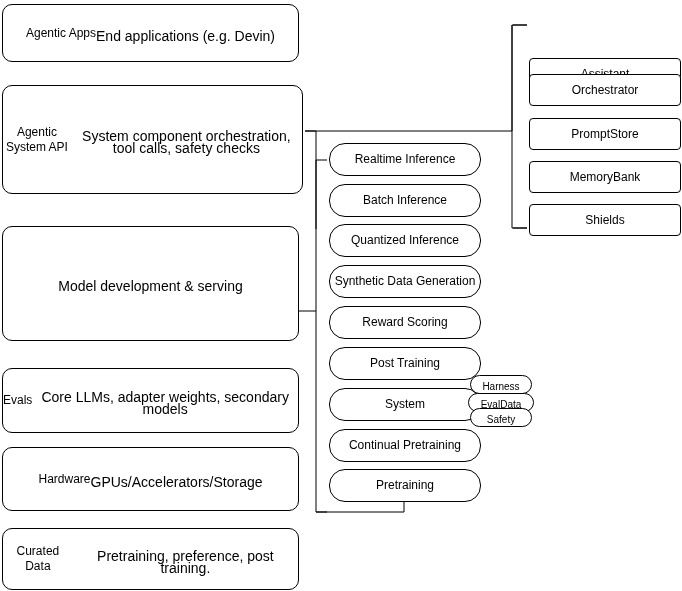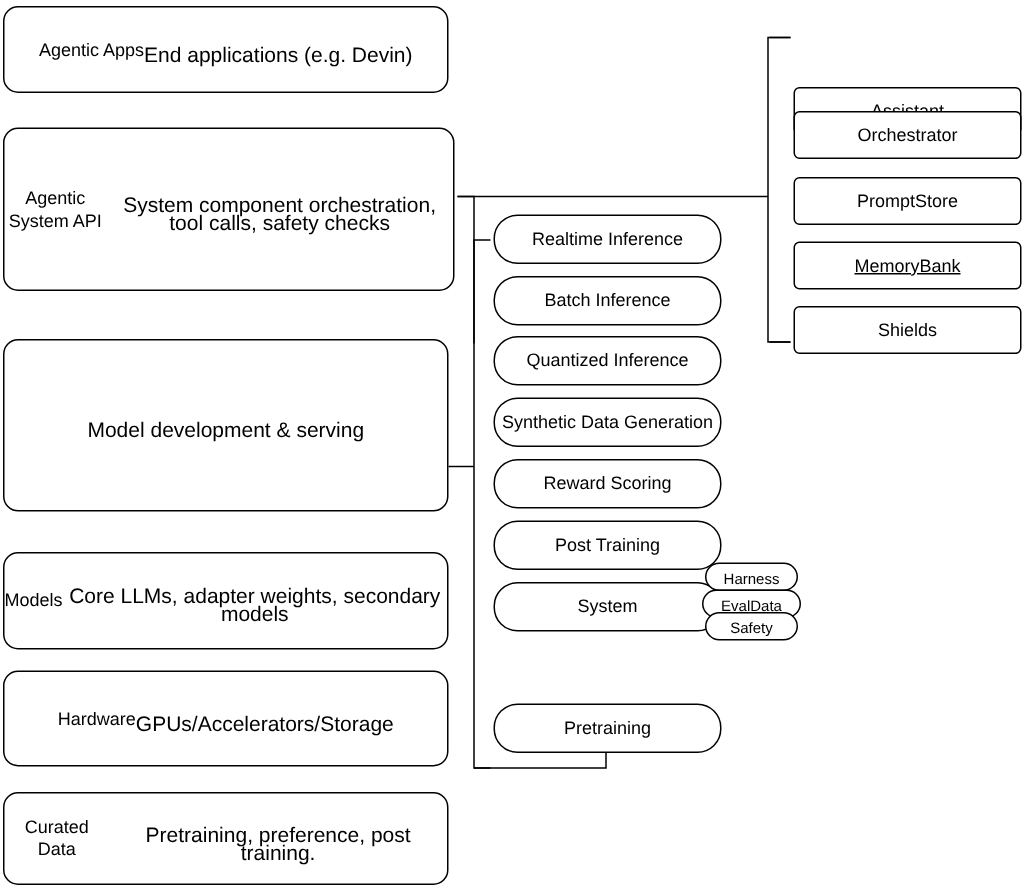--- a/index.html
+++ b/index.html
@@ -100,21 +100,21 @@
   <div class="node left-node" style="left:2px; top:85px; width:301px; height:109px;">
     <div class="title">Agentic System API</div>
     <div class="sub">System component orchestration, tool calls, safety checks</div>
   </div>
 
   <div class="node left-node" style="left:2px; top:226px; width:297px; height:115px;">
     <div class="sub">Model development &amp; serving</div>
   </div>
 
   <div class="node left-node" style="left:2px; top:368px; width:297px; height:65px;">
-    <div class="title">Models</div>
+    <div class="title">Evals</div>
     <div class="sub">Core LLMs, adapter weights, secondary models</div>
   </div>
 
   <div class="node left-node" style="left:2px; top:447px; width:297px; height:64px;">
     <div class="title">Hardware</div>
     <div class="sub">GPUs/Accelerators/Storage</div>
   </div>
 
   <div class="node left-node" style="left:2px; top:528px; width:297px; height:62px;">
     <div class="title">Curated Data</div>
@@ -135,20 +135,23 @@
   </div>
   <div class="node mid-node" style="left:329px; top:306px; width:152px; height:33px;">
     <div class="title">Reward Scoring</div>
   </div>
   <div class="node mid-node" style="left:329px; top:347px; width:152px; height:33px;">
     <div class="title">Post Training</div>
   </div>
   <div class="node mid-node" style="left:329px; top:388px; width:152px; height:33px;">
     <div class="title">System</div>
   </div>
+  <div class="node mid-node" style="left:329px; top:429px; width:152px; height:33px;">
+    <div class="title">Continual Pretraining</div>
+  </div>
   <div class="node mid-node" style="left:329px; top:469px; width:152px; height:33px;">
     <div class="title">Pretraining</div>
   </div>
 
   <div class="pill" style="left:470px; top:375px; width:62px; height:19px;">
     <span>Harness</span>
   </div>
   <div class="pill" style="left:468px; top:393px; width:66px; height:19px;">
     <span>EvalData</span>
   </div>
@@ -158,20 +161,20 @@
 
   <div class="node right-node" style="left:529px; top:34px; width:152px; height:32px;margin-top:24px;">
     <div class="title">Assistant</div>
   </div>
   <div class="node right-node" style="left:529px; top:74px; width:152px; height:32px;">
     <div class="title">Orchestrator</div>
   </div>
   <div class="node right-node" style="left:529px; top:118px; width:152px; height:32px;">
     <div class="title">PromptStore</div>
   </div>
-  <div class="node right-node" style="left:529px; top:161px; width:152px; height:32px;text-decoration:underline;">
+  <div class="node right-node" style="left:529px; top:161px; width:152px; height:32px;">
     <div class="title">MemoryBank</div>
   </div>
   <div class="node right-node" style="left:529px; top:204px; width:152px; height:32px;">
     <div class="title">Shields</div>
   </div>
 
 </div>
 
 </body></html>

